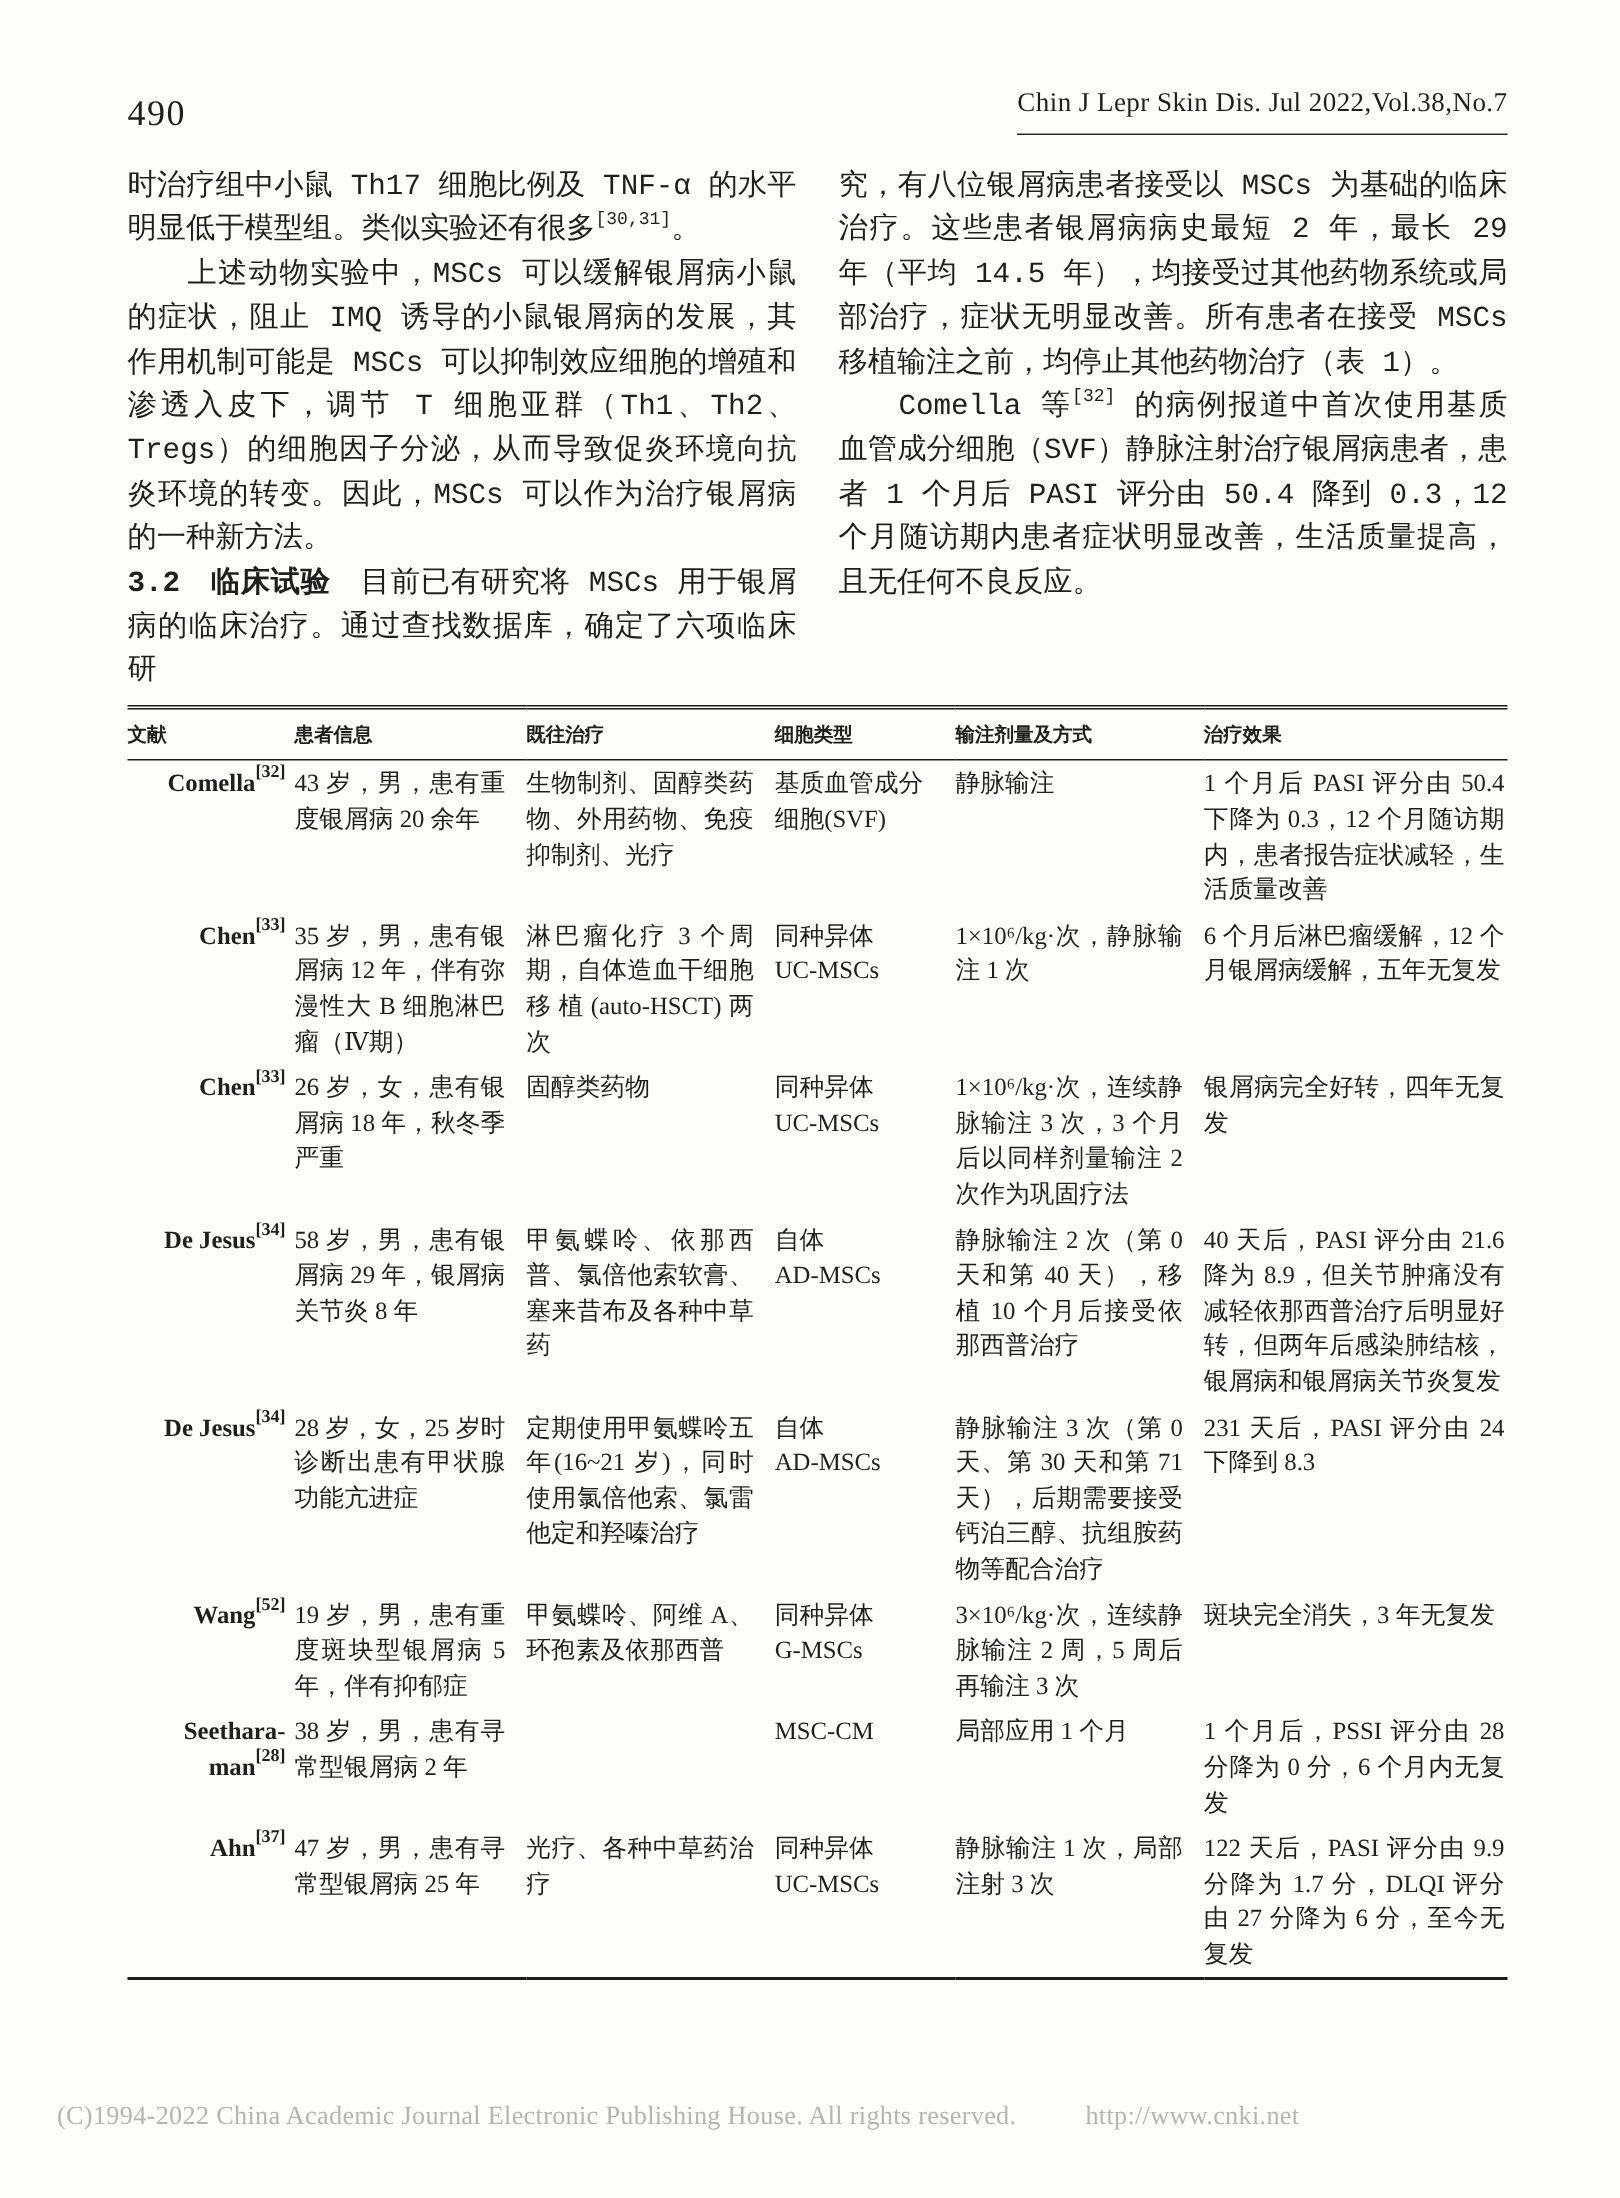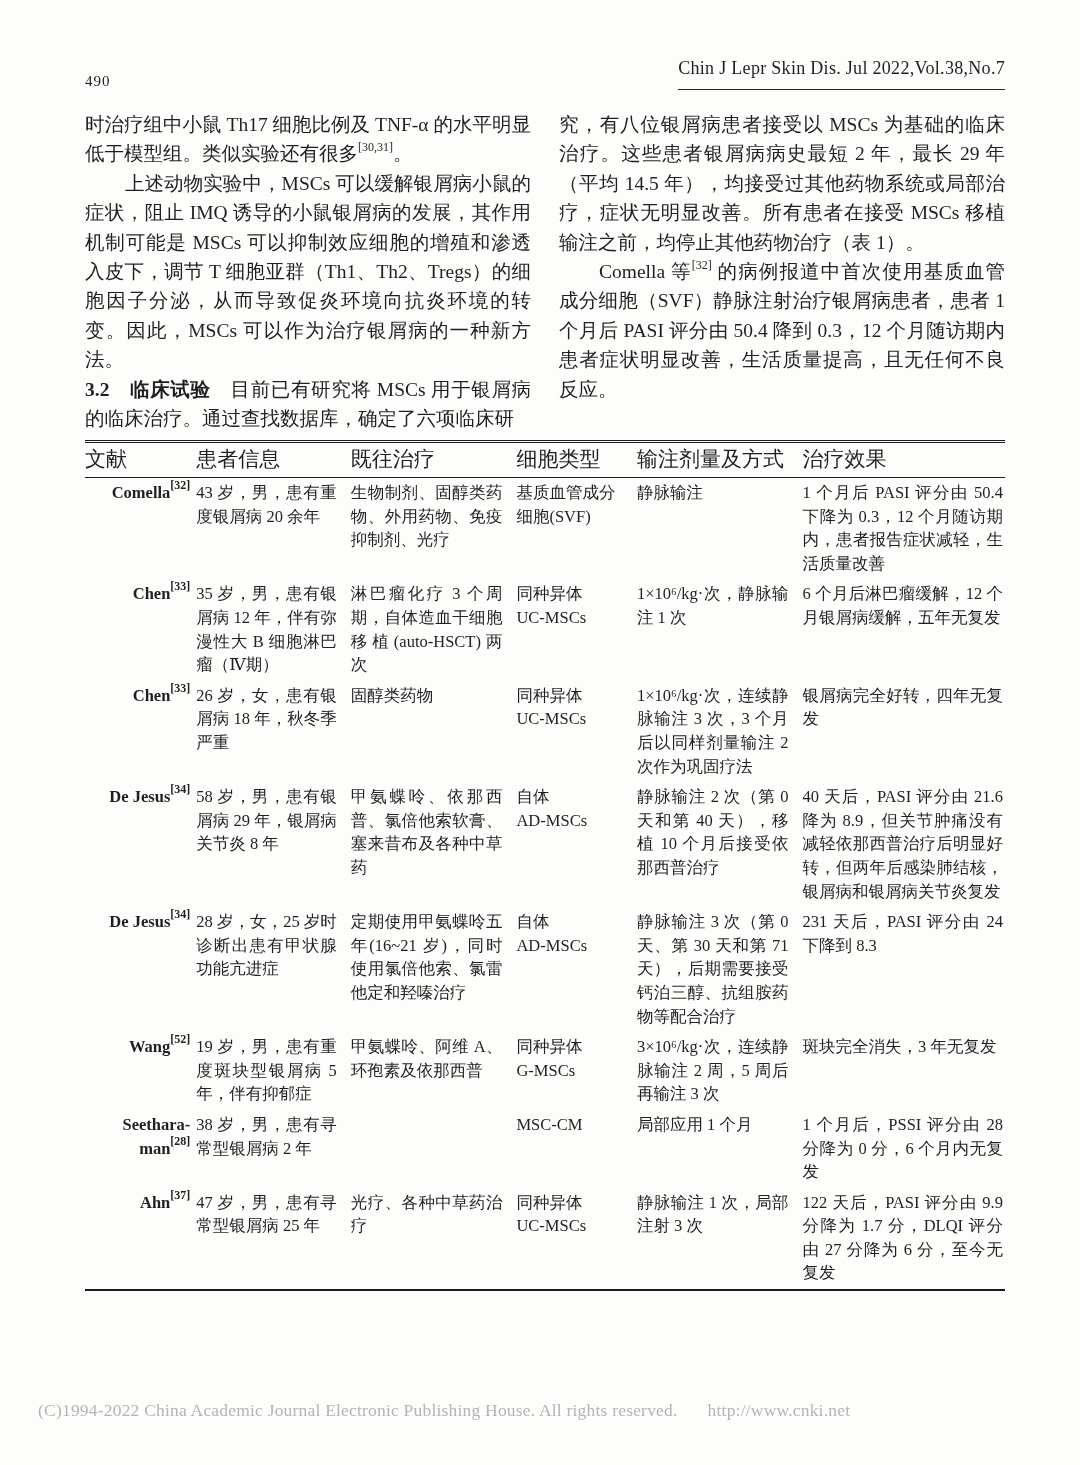--- a/index.html
+++ b/index.html
@@ -8,56 +8,56 @@
     width:1080px;height:1465px;
     background:#fdfdfc;
     color:#1f1f1f;
     font-family:"Liberation Serif","DejaVu Serif",serif;
     box-sizing:border-box;
     padding:58px 75px 0 85px;
     overflow:hidden;
   }
   
   .pg-header{display:flex;justify-content:space-between;align-items:flex-end;}
-  .pg-number{font-size:15px;letter-spacing:1px;}
+  .pg-number{font-size:24px;letter-spacing:1px;}
   .journal{font-size:18px;border-bottom:1.5px solid #2a2a2a;padding-bottom:10px;letter-spacing:.3px;}
   
-  .columns{display:flex;gap:28px;margin-top:20px;}
+  .columns{display:flex;gap:28px;margin-top:20px;font-family:Liberation Mono, monospace;}
   .col{flex:1 1 0;font-size:19.5px;line-height:29.4px;text-align:justify;}
   .col p{margin:0;}
   .indent{text-indent:2.05em;}
   sup.ref{font-size:12px;vertical-align:9px;line-height:0;letter-spacing:0;}
   b.sec{font-weight:bold;}
   
   .table-title{text-align:center;font-weight:bold;font-size:17.5px;margin-top:17px;letter-spacing:.5px;}
   .tbl-sp{display:inline-block;width:1.1em;}
   table.trials{
     width:100%;border-collapse:collapse;margin-top:7px;
     font-size:16.5px;line-height:23.6px;
     border-top:3px double #1b1b1b;
     border-bottom:2.5px solid #1b1b1b;
   }
   table.trials thead th{
-    text-align:left;font-weight:normal;font-size:21px;
+    text-align:left;font-weight:bold;font-size:13px;
     border-bottom:1.5px solid #1b1b1b;
     padding:5px 12px 5px 0;white-space:nowrap;
   }
   table.trials td{
     vertical-align:top;text-align:justify;
     padding:3px 14px 4px 0;
   }
   table.trials td.c-ref{text-align:right;padding-right:6px;font-weight:bold;}
   table.trials td.c-cell{white-space:pre-line;text-align:left;}
   table.trials th:last-child,table.trials td:last-child{padding-right:2px;}
   
   .footer{
     position:absolute;left:38px;top:1400px;
     color:#b4b4b4;font-size:17.5px;letter-spacing:.2px;
   }
-  .footer .url{margin-left:30px;}
+  .footer .url{margin-left:46px;}
 </style>
 </head>
 <body>
 
 <div class="page">
 
   <div class="pg-header">
     <span class="pg-number">490</span>
     <span class="journal">Chin J Lepr Skin Dis. Jul 2022,Vol.38,No.7</span>
   </div>

